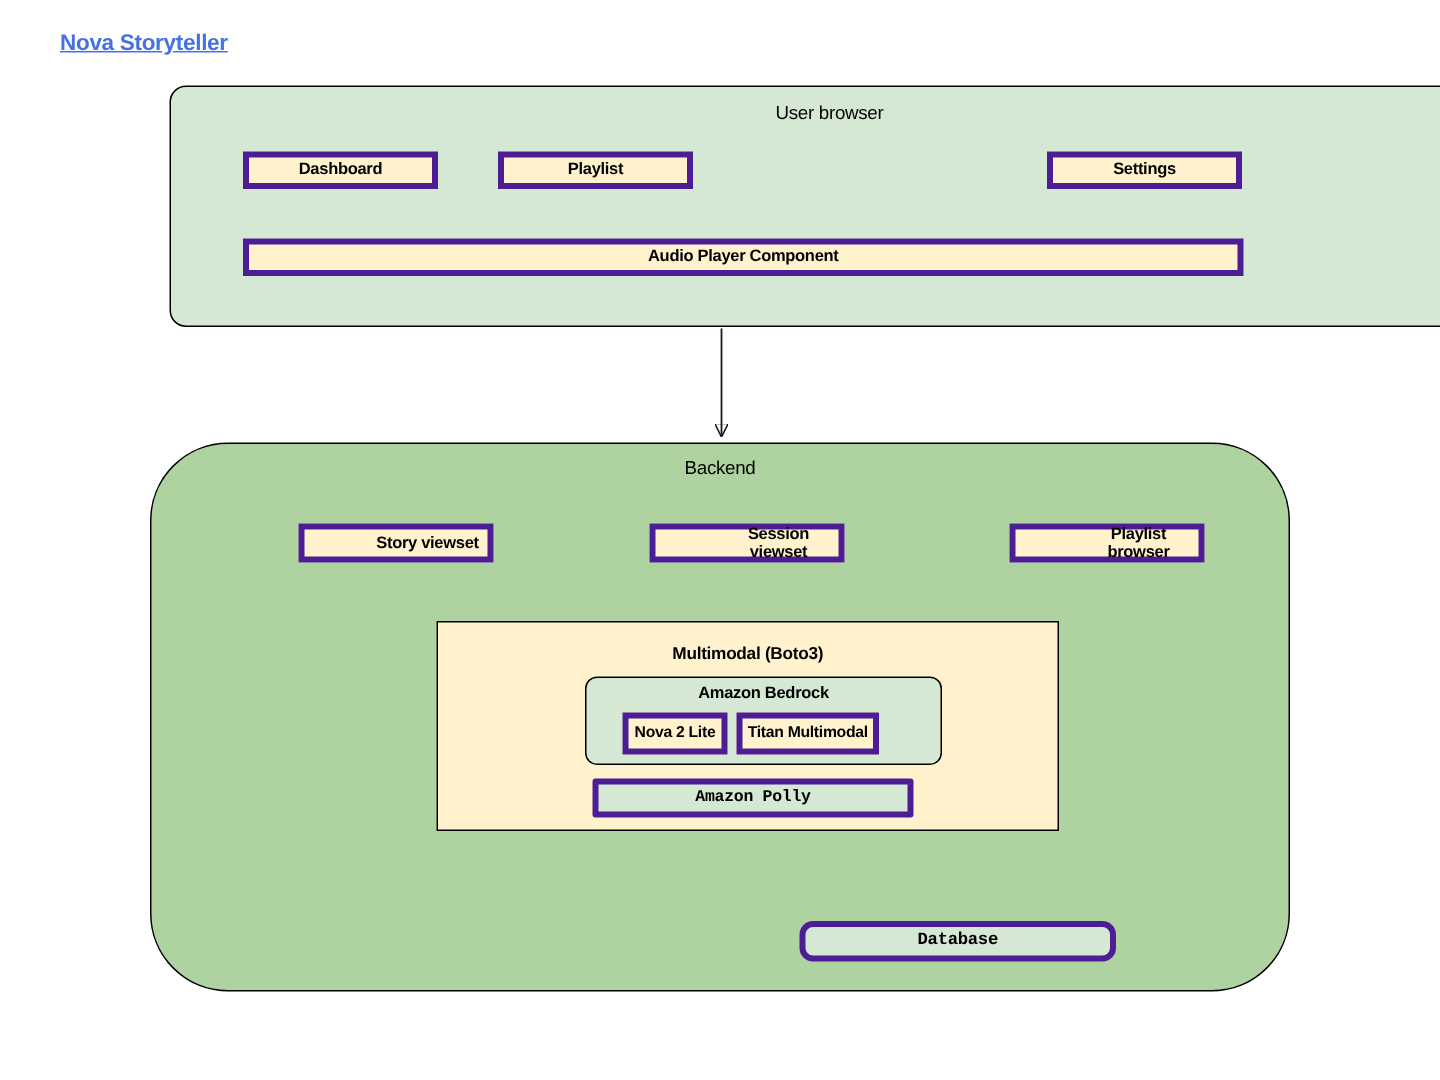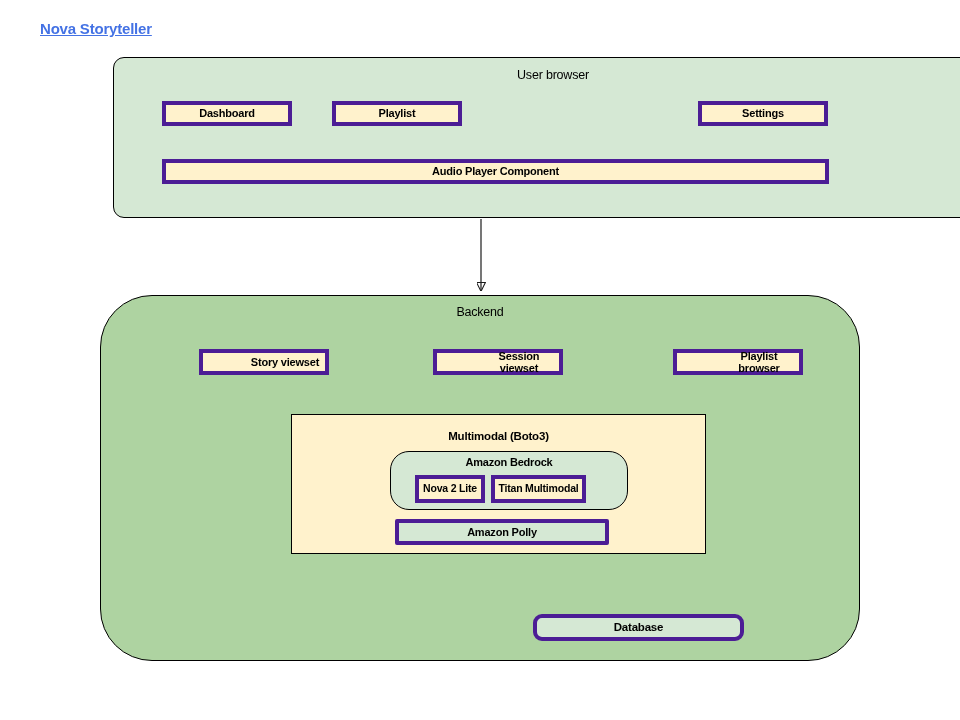--- a/index.html
+++ b/index.html
@@ -38,38 +38,38 @@
     left:100px;top:295px;width:760px;height:366px;
     background:var(--medium-green);border-radius:52px;
   }
   .node{
     position:absolute;border:4px solid #4c1d95;
     display:flex;align-items:center;justify-content:center;
     font-size:11px;font-weight:bold;letter-spacing:-0.2px;
     text-align:center;line-height:1.1;
   }
   .cream{background:var(--cream);}
-  .lgreen{background:var(--light-green);}
+  .lgreen{background:var(--light-green);font-family:Liberation Mono, monospace;}
   
   .nav-box{top:43px;width:130px;height:25px;}
   .audio-player{left:48px;top:101px;width:667px;height:25px;}
   
   .viewset{top:53px;width:130px;height:26px;padding-left:42px;}
   
   .nova-service{
     position:absolute;left:190px;top:118px;width:415px;height:140px;
     background:var(--cream);border:1px solid #000;
   }
   .nova-title{
     position:absolute;left:0;right:0;top:15px;text-align:center;
     font-size:11.5px;font-weight:bold;letter-spacing:-0.2px;
   }
   .bedrock{
     position:absolute;left:98px;top:36px;width:238px;height:59px;
-    background:var(--light-green);border:1px solid #000;border-radius:19px;
+    background:var(--light-green);border:1px solid #000;border-radius:8px;
   }
   .bedrock-title{
     position:absolute;left:0;right:0;top:4px;text-align:center;
     font-size:11px;font-weight:bold;letter-spacing:-0.2px;
   }
   .model-box{
     top:23px;height:28px;font-weight:bold;font-size:10.5px;
   }
   .polly{
     left:103px;top:104px;width:214px;height:26px;border-radius:2px;

